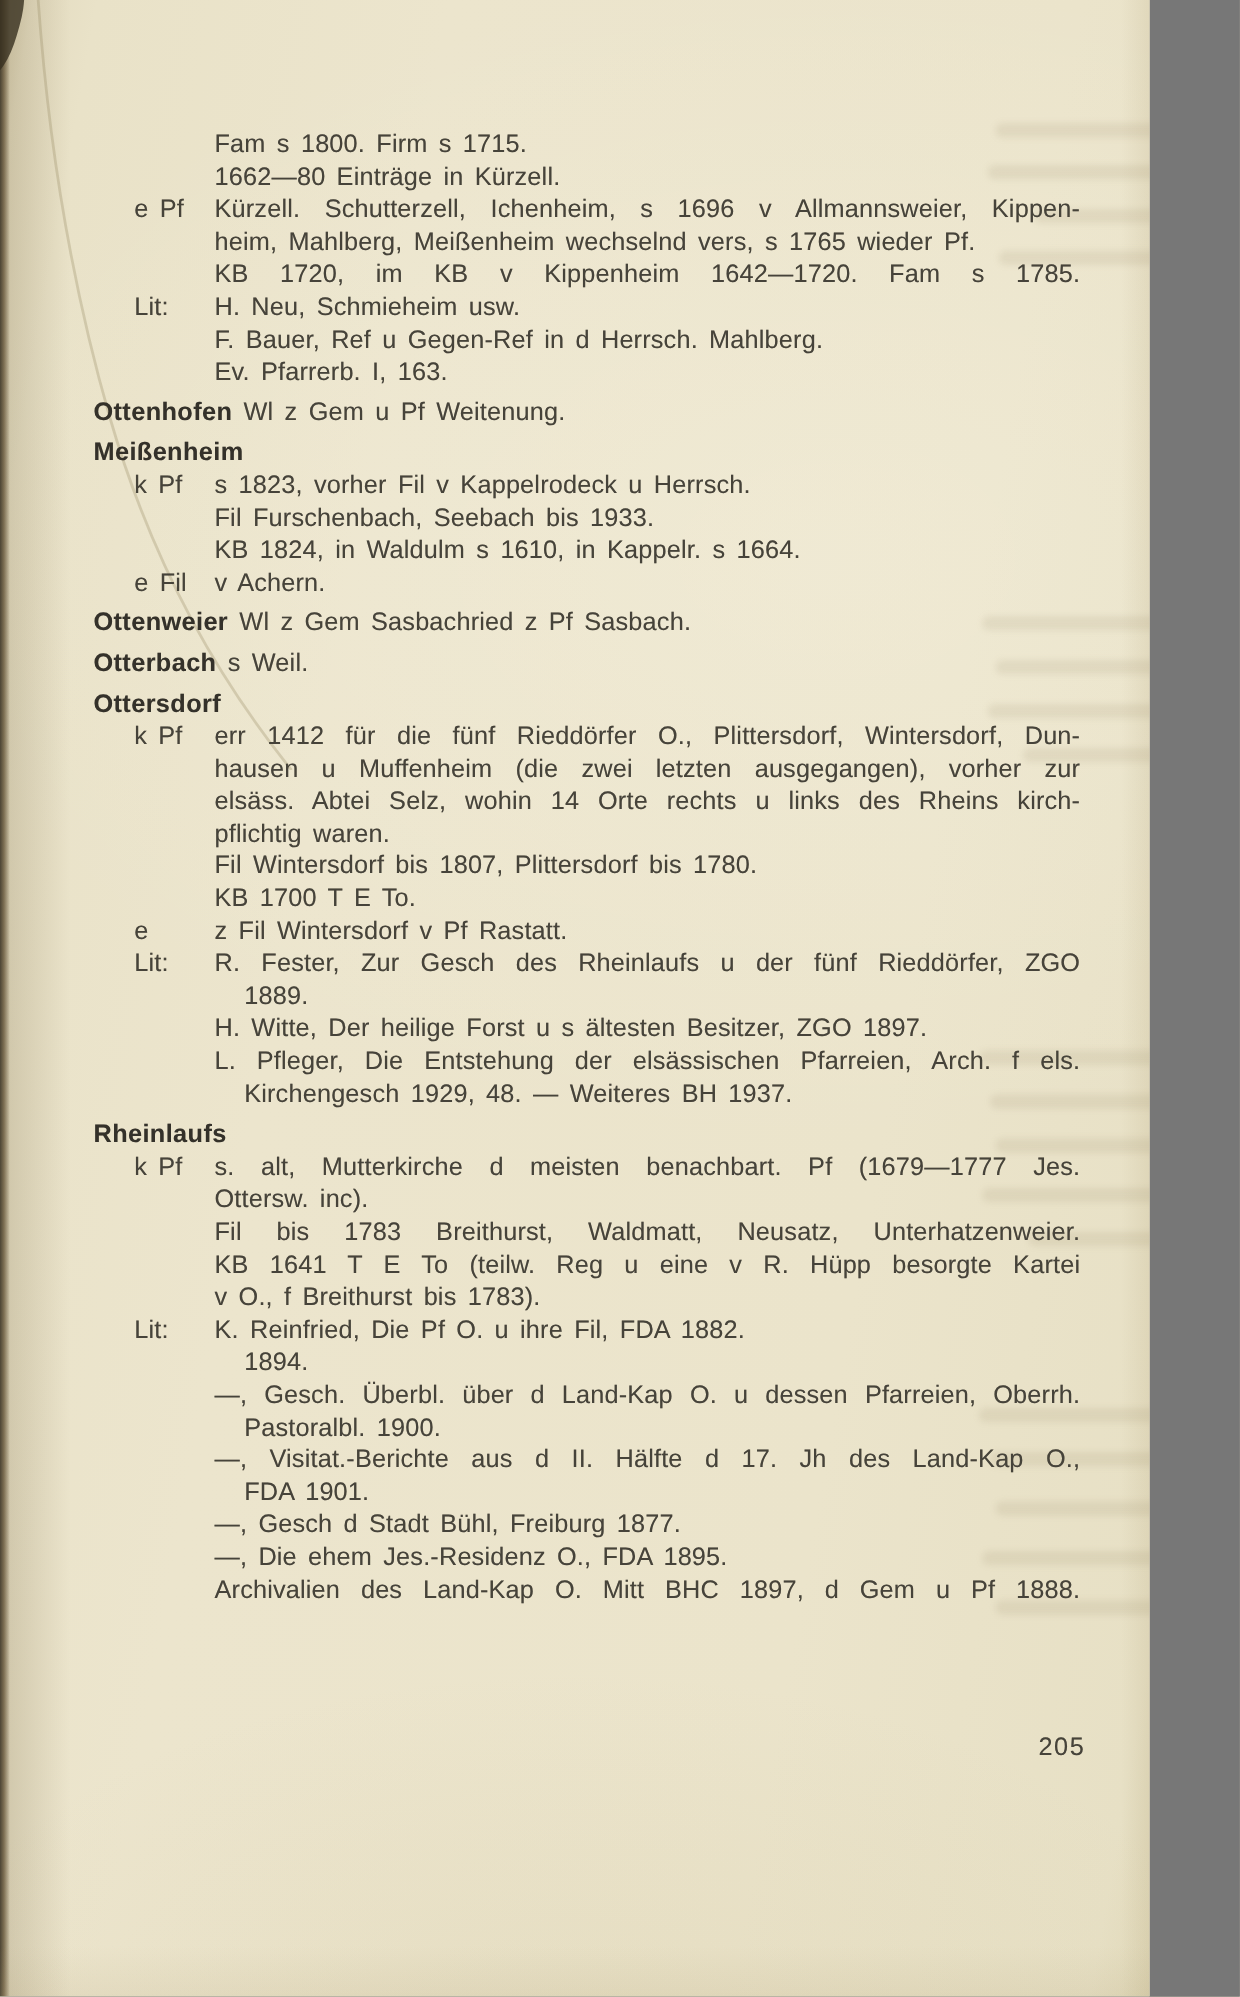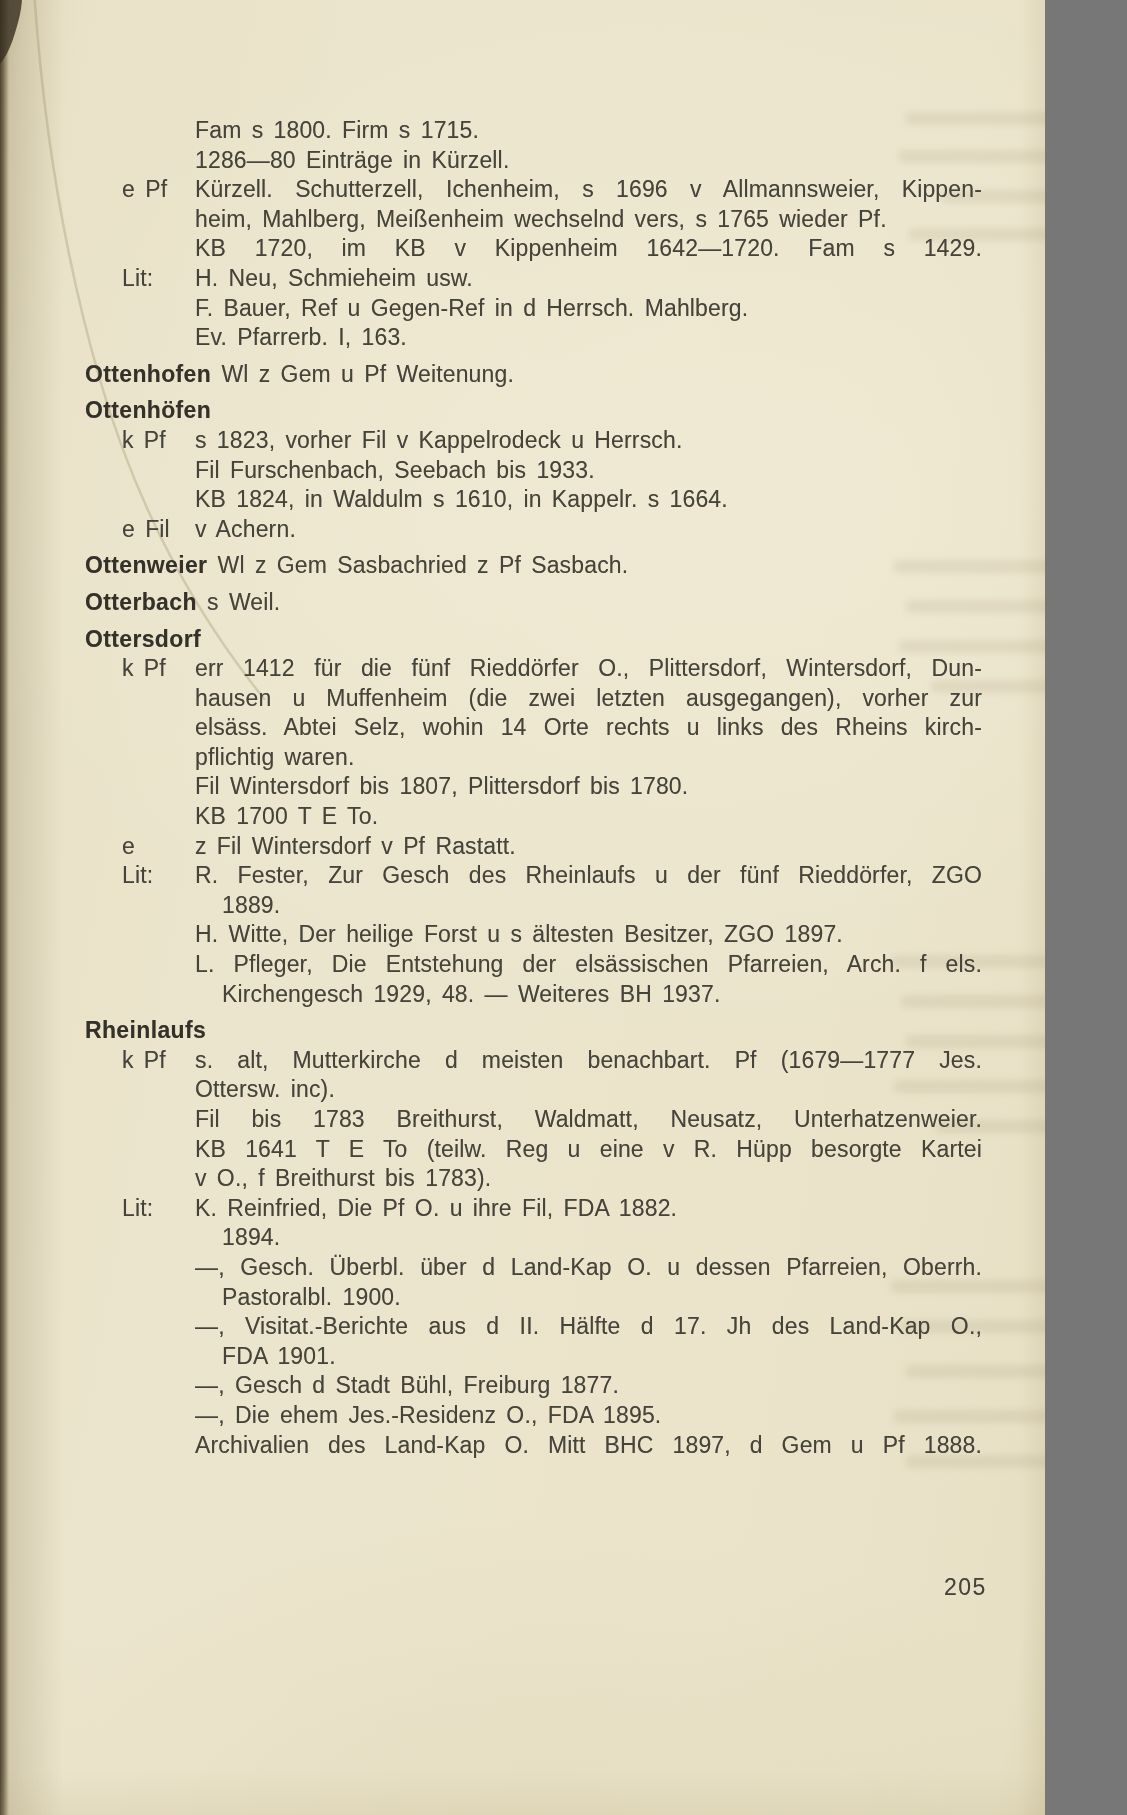--- a/index.html
+++ b/index.html
@@ -95,45 +95,45 @@
     <div class="ghost" style="left:905px;top:1365px;width:180px;"></div>
     <div class="ghost" style="left:893px;top:1410px;width:200px;"></div>
     <div class="ghost" style="left:905px;top:1455px;width:175px;"></div>
   </div>
 
   <div class="text-block">
       <div class="entry">
         <div class="row">
           <div class="lines">
             <div class="line">Fam s 1800. Firm s 1715.</div>
-            <div class="line">1286—80 Einträge in Kürzell.</div>
+            <div class="line">1662—80 Einträge in Kürzell.</div>
           </div>
         </div>
         <div class="row">
           <span class="label">e Pf</span>
           <div class="lines">
             <div class="line j">Kürzell. Schutterzell, Ichenheim, s 1696 v Allmannsweier, Kippen-</div>
             <div class="line">heim, Mahlberg, Meißenheim wechselnd vers, s 1765 wieder Pf.</div>
-            <div class="line j">KB 1720, im KB v Kippenheim 1642—1720. Fam s 1429.</div>
+            <div class="line j">KB 1720, im KB v Kippenheim 1642—1720. Fam s 1785.</div>
           </div>
         </div>
         <div class="row">
           <span class="label">Lit:</span>
           <div class="lines">
             <div class="line">H. Neu, Schmieheim usw.</div>
             <div class="line">F. Bauer, Ref u Gegen-Ref in d Herrsch. Mahlberg.</div>
             <div class="line">Ev. Pfarrerb. I, 163.</div>
           </div>
         </div>
       </div>
       <div class="entry">
         <div class="headline"><span class="headword">Ottenhofen</span><span class="inline"> Wl z Gem u Pf Weitenung.</span></div>
       </div>
       <div class="entry">
-        <div class="headline"><span class="headword">Ottenhöfen</span></div>
+        <div class="headline"><span class="headword">Meißenheim</span></div>
         <div class="row">
           <span class="label">k Pf</span>
           <div class="lines">
             <div class="line">s 1823, vorher Fil v Kappelrodeck u Herrsch.</div>
             <div class="line">Fil Furschenbach, Seebach bis 1933.</div>
             <div class="line">KB 1824, in Waldulm s 1610, in Kappelr. s 1664.</div>
           </div>
         </div>
         <div class="row">
           <span class="label">e Fil</span>

